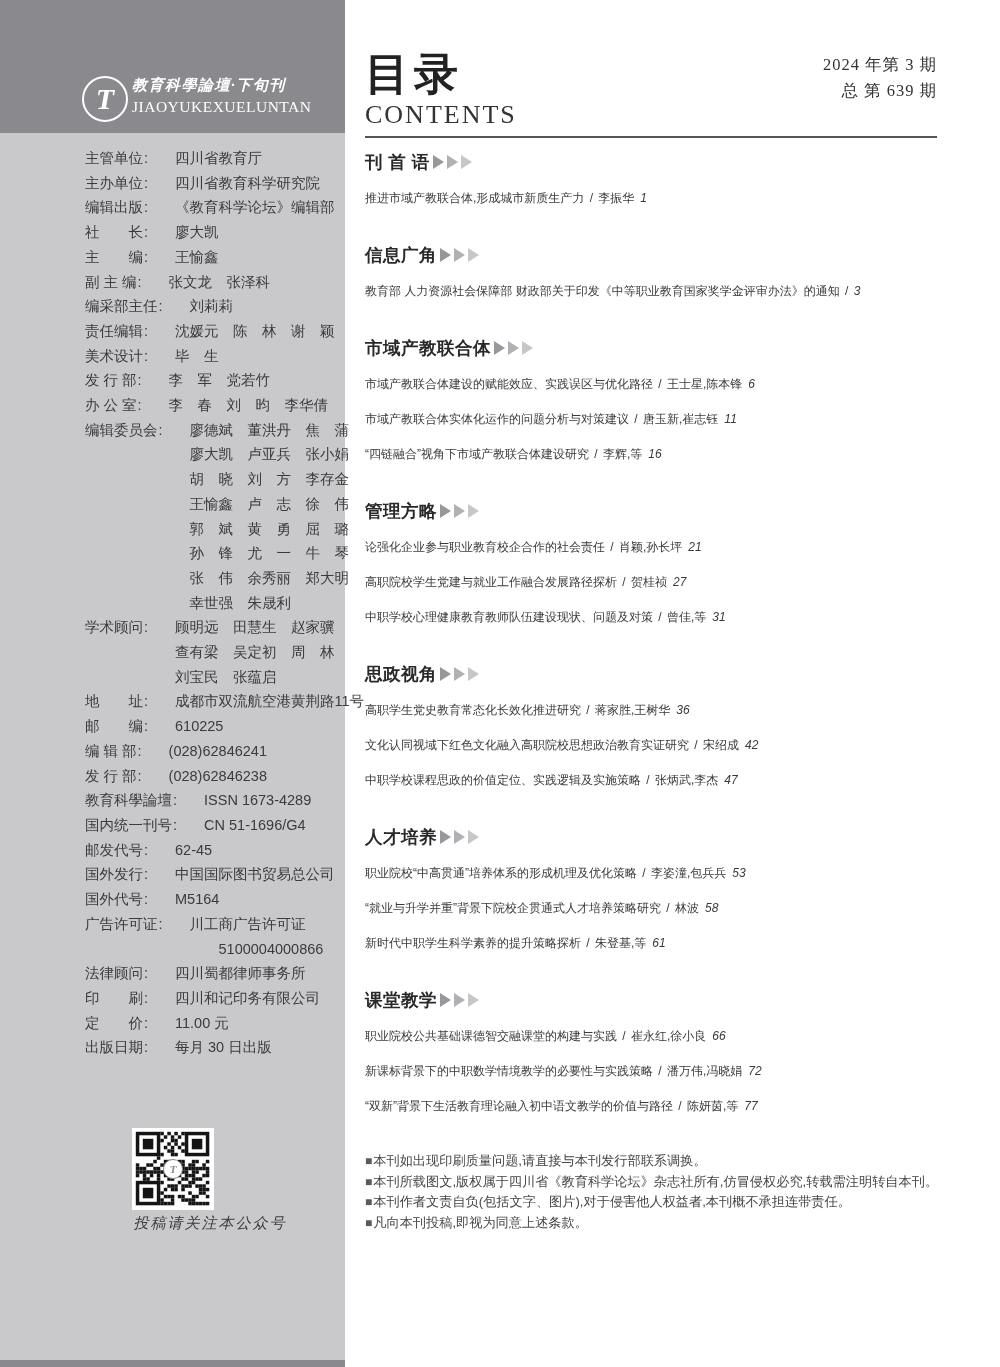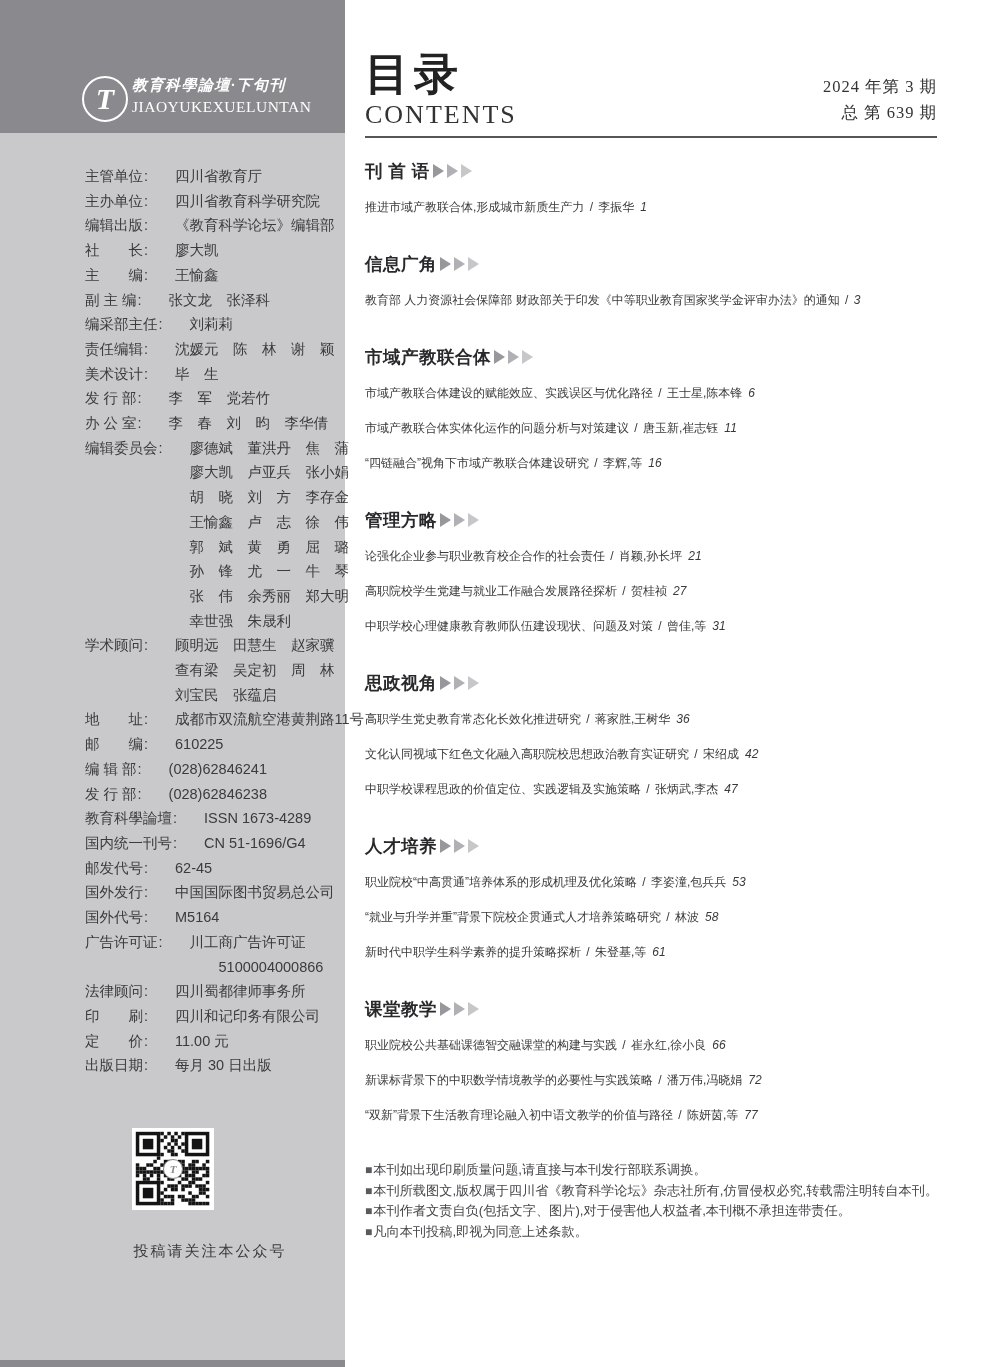--- a/index.html
+++ b/index.html
@@ -18,49 +18,49 @@
     width:42px;height:42px;border:2.5px solid #fff;border-radius:50%;
     display:flex;align-items:center;justify-content:center;flex:0 0 auto;
     font-family:"Liberation Serif",serif;font-style:italic;font-weight:bold;
     font-size:30px;color:#fff;line-height:1;
   }
   .logo-text{margin-left:4px;color:#fff;}
   .logo-cn{font-family:"Liberation Serif",serif;font-style:italic;font-weight:bold;
     font-size:15px;letter-spacing:1.5px;white-space:nowrap;}
   .logo-en{font-family:"Liberation Serif",serif;font-size:15.5px;letter-spacing:.5px;margin-top:3px;}
 
-  .side-info{position:absolute;left:85px;top:164px;width:250px;font-size:14.5px;line-height:24.7px;color:#3b3b3d;}
+  .side-info{position:absolute;left:85px;top:146px;width:250px;font-size:14.5px;line-height:24.7px;color:#3b3b3d;}
   .side-row{display:flex;align-items:flex-start;}
   .side-label{white-space:pre;flex:0 0 auto;}
   .side-colon{flex:0 0 auto;padding:0 1px;}
   .side-values{white-space:pre;margin-left:26px;}
 
   .qr-block{position:absolute;left:131px;top:1128px;width:84px;text-align:center;}
   .qr-box{width:82px;height:82px;background:#fff;margin:0 auto;position:relative;}
   .qr-box svg{display:block;}
   .qr-center{
     position:absolute;left:50%;top:50%;transform:translate(-50%,-50%);
     width:18px;height:18px;background:#fff;border:1.5px solid #8a8a8e;border-radius:50%;
     display:flex;align-items:center;justify-content:center;
     font-family:"Liberation Serif",serif;font-style:italic;font-weight:bold;font-size:11px;color:#8a8a8e;
   }
-  .qr-caption2{position:absolute;left:75px;top:1242px;width:270px;text-align:center;
-    font-size:15px;letter-spacing:2px;color:#3b3b3d;}
+  .qr-caption2{position:absolute;left:75px;top:1214px;width:270px;text-align:center;
+    font-size:15px;letter-spacing:2px;color:#3b3b3d;font-style:italic;}
 
   
   .main{position:absolute;left:365px;top:52px;width:572px;}
-  .head-row{display:flex;justify-content:space-between;align-items:flex-end;gap:48px;}
+  .head-row{display:flex;justify-content:space-between;align-items:flex-start;gap:48px;}
   .title-cn{font-family:"Liberation Serif",serif;font-weight:bold;font-size:44px;
     letter-spacing:5px;color:#222;line-height:1.05;}
   .title-en{font-family:"Liberation Serif",serif;font-size:26px;letter-spacing:2px;color:#333;margin-top:2px;}
   .issue{font-family:"Liberation Serif",serif;font-size:16.5px;color:#333;text-align:right;
     line-height:26px;padding-bottom:4px;letter-spacing:1px;}
   .head-rule{border-bottom:2px solid #55555a;margin-top:6px;}
 
-  .toc{margin-top:21px;}
+  .toc{margin-top:12px;}
   .toc-section{margin-bottom:27px;}
   .sec-title{font-size:17.5px;font-weight:bold;color:#29292b;line-height:24px;
     display:flex;align-items:center;margin-bottom:7px;letter-spacing:.5px;}
   .tri{width:0;height:0;border-top:7px solid transparent;border-bottom:7px solid transparent;
     border-left:11px solid #98989c;margin-left:3px;display:inline-block;}
   .tri.t1{border-left-color:#b1b1b5;}
   .tri.t2{border-left-color:#c7c7ca;}
   .article-line{font-size:12px;color:#3a3a3c;line-height:35px;}
   .sep{padding:0 2px;}
   .pg{font-style:italic;font-family:"Liberation Sans",sans-serif;font-weight:500;}

